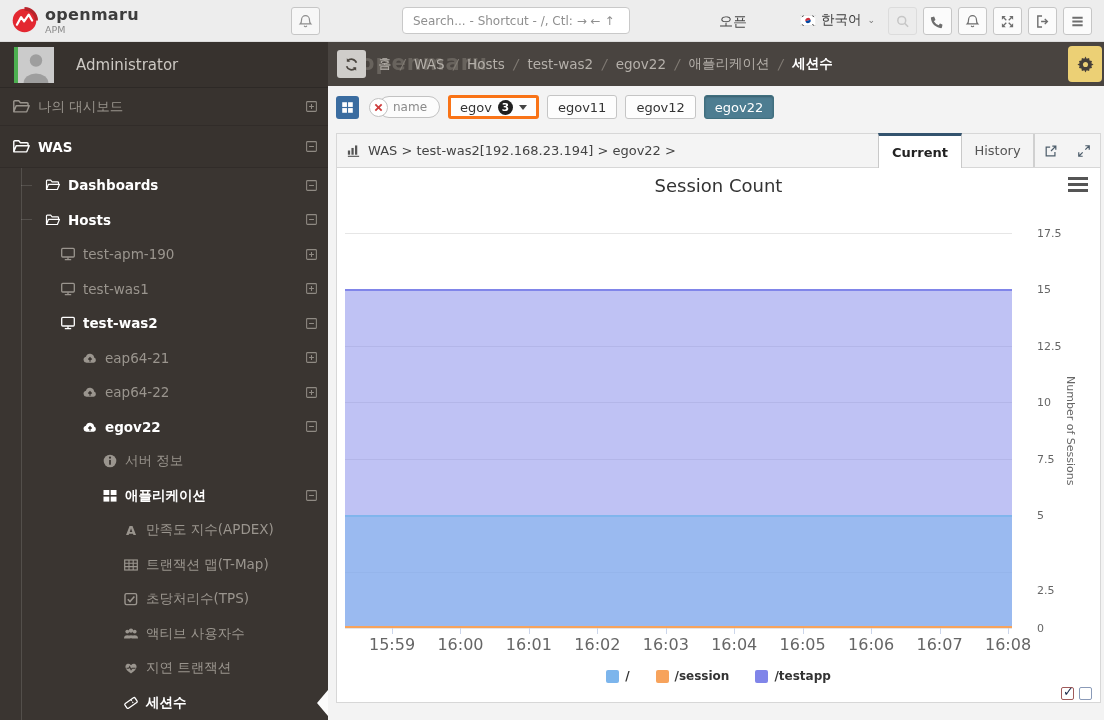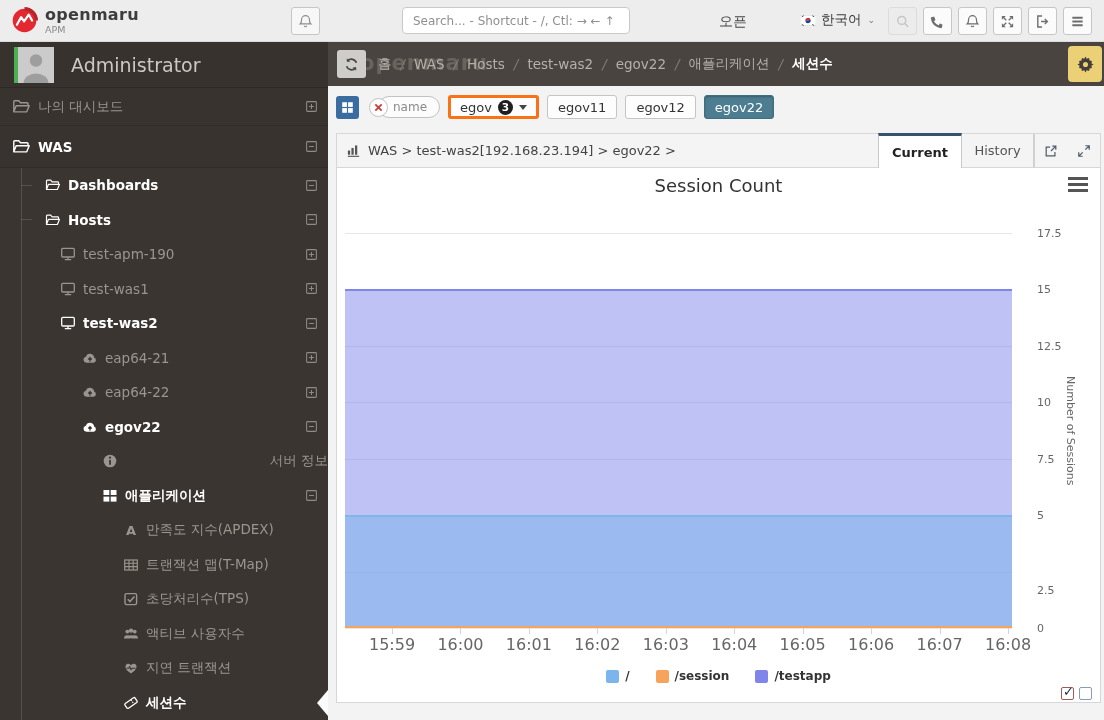--- a/index.html
+++ b/index.html
@@ -26,21 +26,21 @@
   .iconbar{position:absolute;right:12px;top:7px;display:flex;gap:6px;}
   .iconbar .hbtn{position:static;background:#fbfbfb;color:#6e6e6e;}
   .iconbar .hbtn.disabled{background:#ececec;border-color:#dcdcdc;color:#c6c6c6;}
 
   
   .sidebar{position:absolute;left:0;top:42px;width:328px;height:678px;background:#3a3531;}
   .side-user{height:46px;background:#37322e;border-bottom:1px solid #2d2926;display:flex;align-items:center;padding-left:14px;}
   .avatar-wrap{display:flex;height:36px;}
   .avatar-bar{width:4px;height:36px;background:#4caf50;}
   .avatar-wrap svg{width:36px;height:36px;display:block;}
-  .side-user .uname{margin-left:17px;font-size:19px;color:#ccc8c3;}
+  .side-user .uname{margin-left:22px;font-size:15px;color:#ccc8c3;}
   .tree{position:relative;height:632px;overflow:hidden;}
   .tree::before{content:'';position:absolute;left:21px;top:80px;bottom:0;width:1px;background:rgba(255,255,255,.13);}
   .side-row{position:relative;display:flex;align-items:center;color:#9a958e;font-size:13.5px;cursor:pointer;}
   .side-row.toplevel{height:38px;background:#38332f;border-bottom:1px solid #312c29;}
   .side-row.toplevel.expanded{height:42px;}
   .side-row.subrow{height:34.5px;}
   .side-row.dash::before{content:'';position:absolute;left:21px;width:11px;height:1px;background:rgba(255,255,255,.13);}
   .side-row.active{color:#ffffff;font-weight:bold;}
   .side-row.selected{color:#ffffff;font-weight:bold;}
   .side-row.selected::after{content:'';position:absolute;right:0;top:50%;margin-top:-13px;border-top:13px solid transparent;border-bottom:13px solid transparent;border-right:11px solid #fbfbfb;}
@@ -344,21 +344,21 @@
             </svg>
           </span>
           <span>egov22</span>
           <span class="expander">
             <svg viewBox="0 0 16 16">
               <rect x="2" y="2" width="12" height="12" rx="1" fill="none" stroke="currentColor" stroke-width="1.3"></rect>
               <path d="M5 8h6" stroke="currentColor" stroke-width="1.3"></path>
             </svg>
           </span>
         </div>
-        <div class="side-row subrow dim" style="padding-left: 102px; justify-content: space-between;">
+        <div class="side-row subrow dim" style="padding-left: 102px;">
           <span class="t-icon">
             <svg viewBox="0 0 16 16">
               <circle cx="8" cy="8" r="6.3" fill="currentColor"></circle>
               <rect x="7.1" y="6.9" width="1.8" height="4.8" fill="#3a3531"></rect>
               <circle cx="8" cy="4.7" r="1.1" fill="#3a3531"></circle>
             </svg>
           </span>
           <span>서버 정보</span>
         </div>
         <div class="side-row subrow expanded active" style="padding-left: 102px;">

